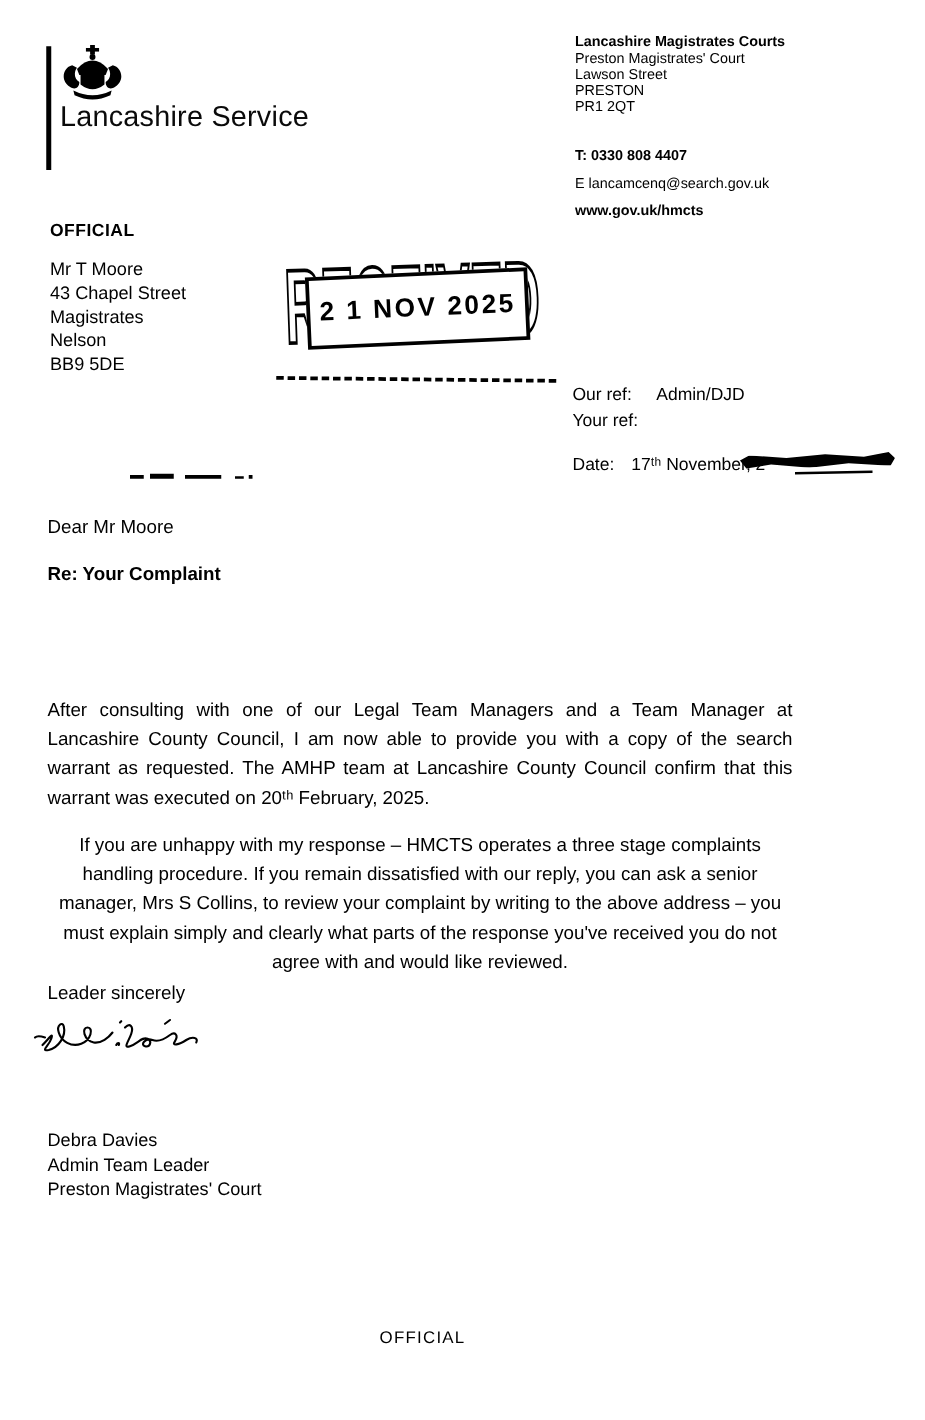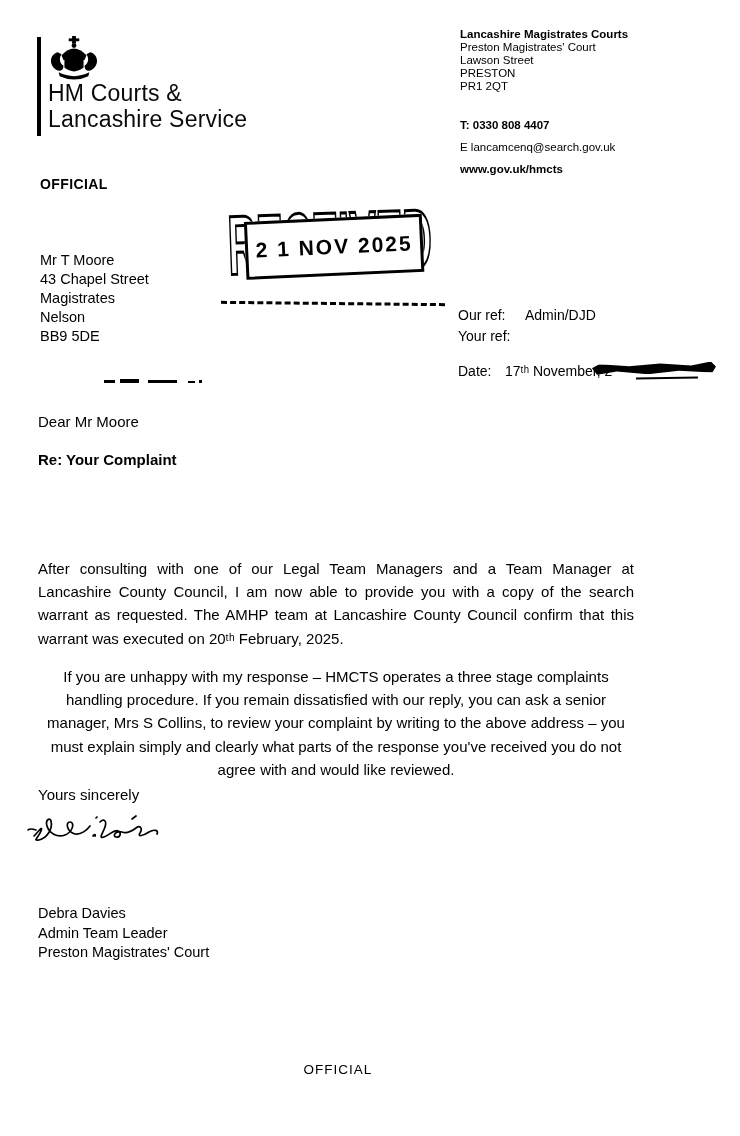--- a/index.html
+++ b/index.html
@@ -13,21 +13,21 @@
   .crest{position:absolute;left:49px;top:36px;width:50px;height:44px;}
   .org-name{position:absolute;left:48px;top:80px;font-size:23px;line-height:26px;letter-spacing:0.2px;color:#0a0a0a;}
   .official-top{position:absolute;left:40px;top:176px;font-size:14px;font-weight:bold;letter-spacing:0.4px;}
   
   .contact{position:absolute;left:460px;top:28px;font-size:11.5px;line-height:13px;}
   .contact .bold{font-weight:bold;}
   .contact-phone{position:absolute;left:460px;top:119px;font-size:11.5px;font-weight:bold;}
   .contact-email{position:absolute;left:460px;top:141px;font-size:11.5px;}
   .contact-web{position:absolute;left:460px;top:163px;font-size:11.5px;font-weight:bold;}
   
-  .recipient{position:absolute;left:40px;top:207px;font-size:14.5px;line-height:19px;margin-top:44px;}
+  .recipient{position:absolute;left:40px;top:207px;font-size:14.5px;line-height:19px;}
   
   .stamp{position:absolute;left:221px;top:185px;width:218px;height:118px;transform:rotate(-2deg);}
   .stamp-word{position:absolute;left:0;top:0;}
   .stamp-datebox{
     position:absolute;left:24px;top:33px;width:172px;height:52px;background:#fff;
     border:3px solid #000;transform:rotate(-0.6deg);
     display:flex;align-items:center;justify-content:center;
     font-size:21px;font-weight:bold;letter-spacing:2px;white-space:nowrap;
   }
   .stamp-dashes{position:absolute;left:221px;top:302px;width:224px;height:0;border-top:3px dashed #000;transform:rotate(0.6deg);}
@@ -74,21 +74,20 @@
       <rect x="20.5" y="2.5" width="11" height="3"></rect>
       <circle cx="26" cy="10" r="2.5"></circle>
       <path d="M13 20 Q26 6 39 20 L37 25 H15 Z"></path>
       <path d="M9 17 C1 19 -1 30 7 35 C11 38 15 36 15 31 C11 29 10 23 13 19 Z"></path>
       <path d="M43 17 C51 19 53 30 45 35 C41 38 37 36 37 31 C41 29 42 23 39 19 Z"></path>
       <path d="M16 25 H36 V33 Q26 41 16 33 Z"></path>
       <path d="M10 38 Q26 46 42 38 L41 42 Q26 49 11 42 Z"></path>
     </g>
   </svg>
   <div class="org-name">
-    <div>HM Courts &amp;</div>
     <div>Lancashire Service</div>
   </div>
   <div class="official-top">OFFICIAL</div>
 
   <div class="contact">
     <div class="bold">Lancashire Magistrates Courts</div>
     <div>Preston Magistrates' Court</div>
     <div>Lawson Street</div>
     <div>PRESTON</div>
     <div>PR1 2QT</div>
@@ -132,21 +131,21 @@
   <div class="left-mark lm1"></div>
   <div class="left-mark lm2"></div>
   <div class="left-mark lm3"></div>
   <div class="left-mark lm4"></div>
   <div class="left-mark lm5"></div>
 
   <div class="salutation">Dear Mr Moore</div>
   <div class="subject">Re: Your Complaint</div>
   <p class="para p1">After consulting with one of our Legal Team Managers and a Team Manager at Lancashire County Council, I am now able to provide you with a copy of the search warrant as requested. The AMHP team at Lancashire County Council confirm that this warrant was executed on 20ᵗʰ February, 2025.</p>
   <p class="para p2">If you are unhappy with my response – HMCTS operates a three stage complaints handling procedure. If you remain dissatisfied with our reply, you can ask a senior manager, Mrs S Collins, to review your complaint by writing to the above address – you must explain simply and clearly what parts of the response you've received you do not agree with and would like reviewed.</p>
-  <div class="valediction">Yours sincerely</div>
+  <div class="valediction">Leader sincerely</div>
 
   <svg class="signature" viewBox="0 0 178 50">
     <g stroke="#000" stroke-width="1.7" fill="none" stroke-linecap="round">
       <path d="M2 24 C4 22 7 23 10 24"></path>
       <path d="M8 30 C13 25 17 19 15 25 C13 31 6 35 13 34 C21 32 27 23 25 15 C24 11 19 14 21 20 C23 27 31 32 39 29 C47 26 49 16 44 16 C39 16 41 26 49 28 C55 29 61 24 64 20"></path>
       <path d="M67 30 C68 28 70 28 69 30"></path>
       <path d="M74 16 C78 12 81 15 79 21 C77 27 72 33 78 31 C84 29 88 23 92 25 C96 27 94 32 90 31 C86 30 90 24 96 26 C101 28 106 25 110 22 C114 19 117 22 114 27 C111 31 117 30 123 26 C128 23 133 24 131 28"></path>
       <path d="M70 12 L71 11"></path>
       <path d="M106 13 L110 10"></path>
     </g>

